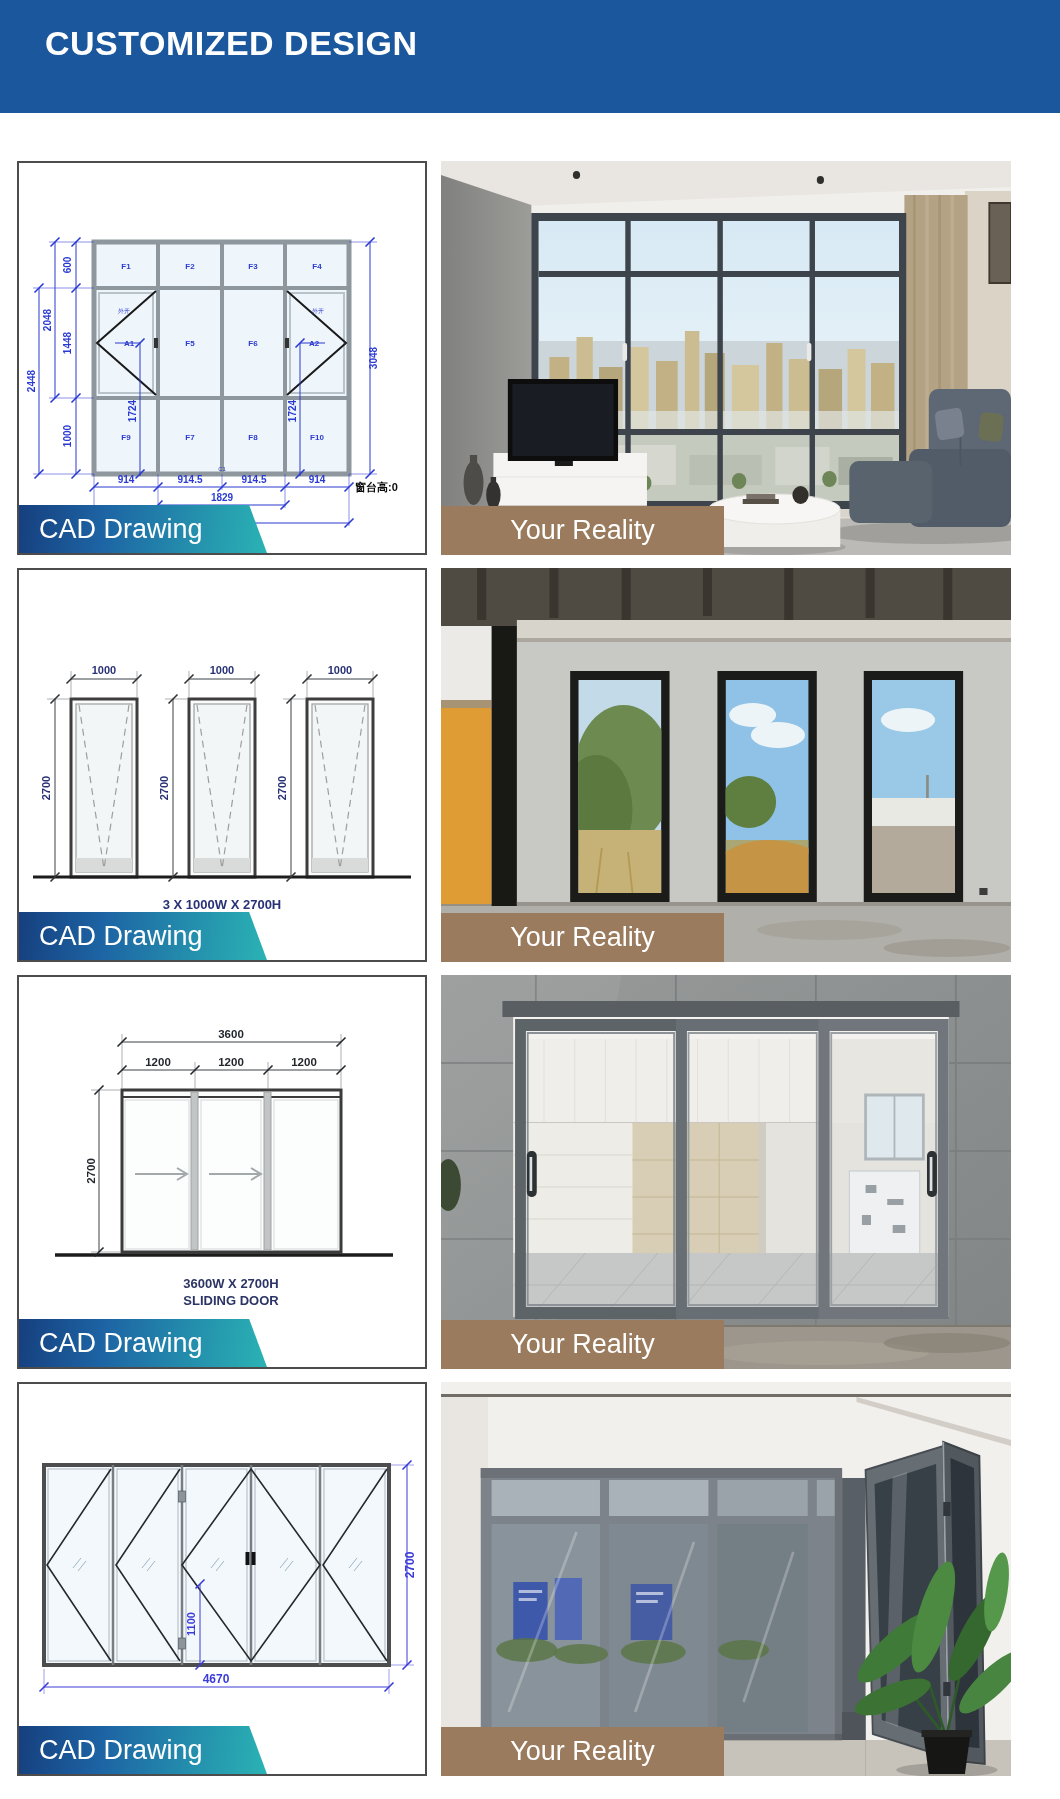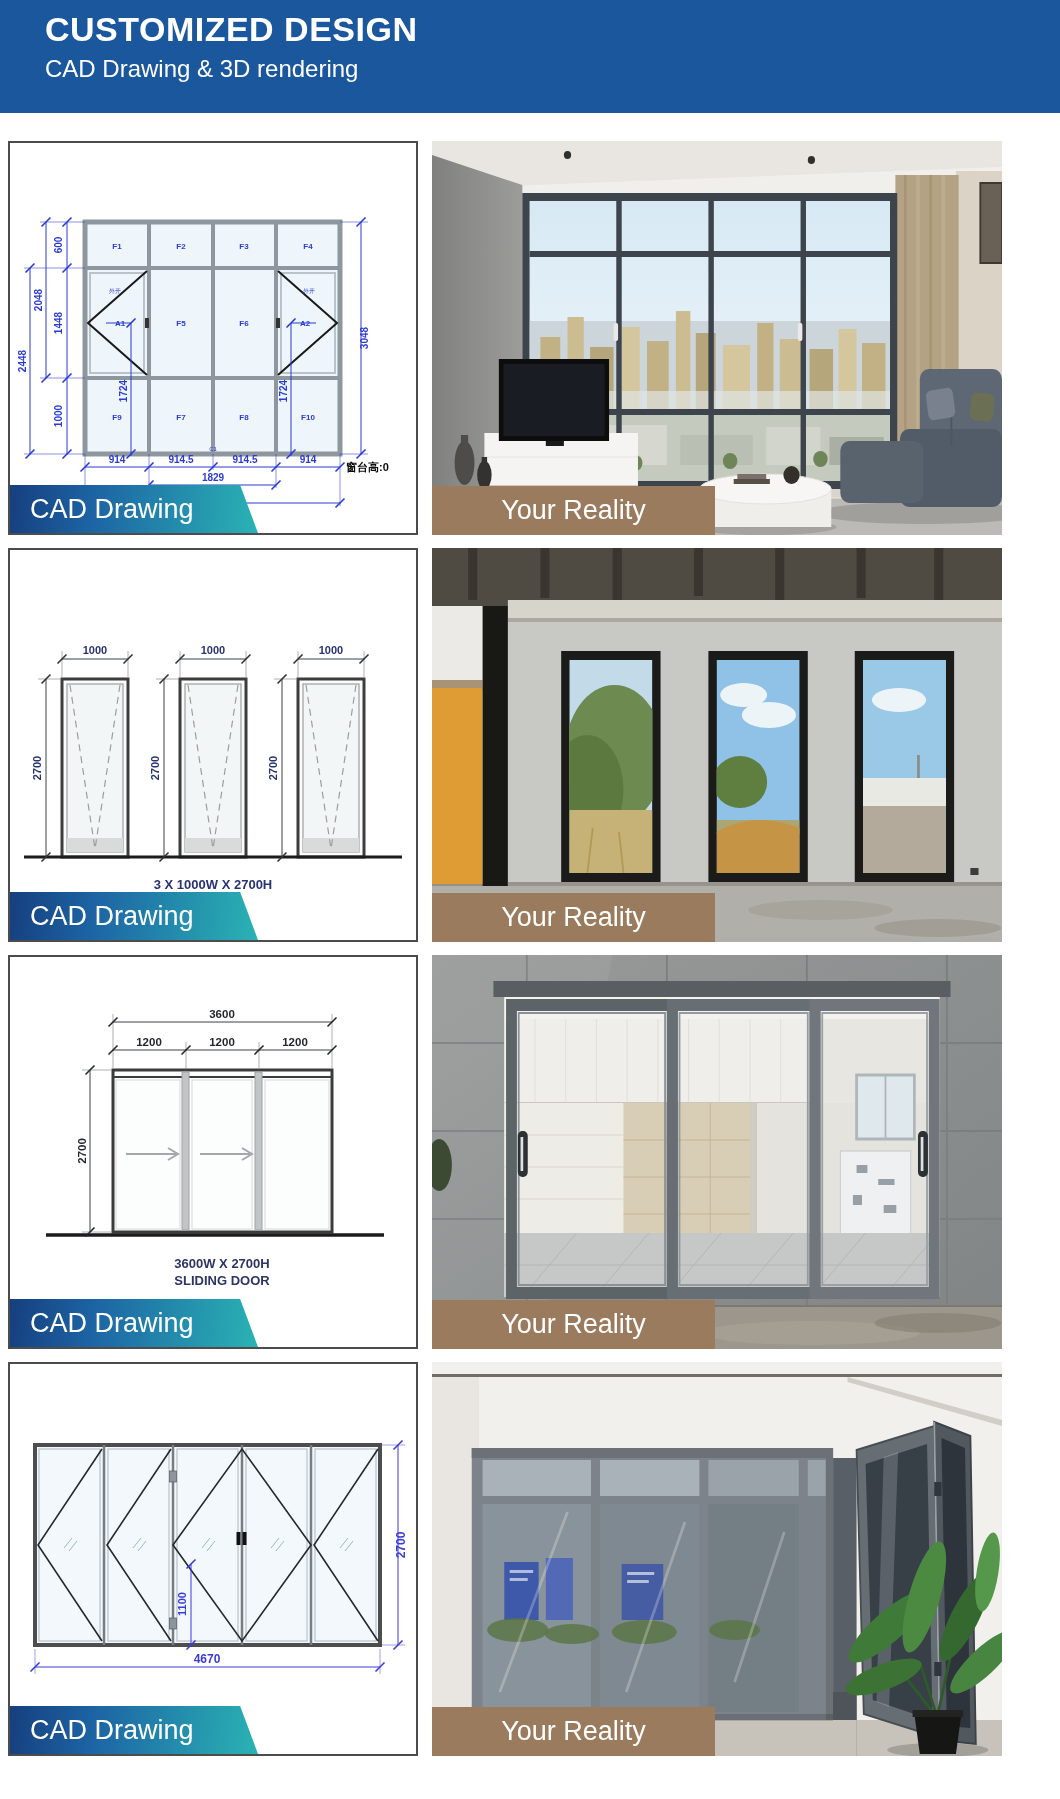--- a/index.html
+++ b/index.html
@@ -1,20 +1,20 @@
 <!DOCTYPE html>
 <html><head>
 <meta charset="utf-8">
 <style>
   html,body{margin:0;padding:0;}
   body{width:1060px;height:1799px;background:#ffffff;font-family:"Liberation Sans",sans-serif;}
-  .header{height:113px;background:#1a579d;color:#fff;padding:11px 0 0 45px;box-sizing:border-box;margin-bottom:28px;}
+  .header{height:113px;background:#1a579d;color:#fff;padding:25px 0 0 45px;box-sizing:border-box;margin-bottom:48px;}
   .header .title{font-size:34px;font-weight:bold;letter-spacing:.5px;line-height:1.1;}
   .header .subtitle{font-size:24px;margin-top:7px;font-weight:400;}
-  .row{position:relative;display:flex;align-items:stretch;height:394px;margin:0 0 13px 3px;}
+  .row{position:relative;display:flex;align-items:stretch;height:394px;margin:0 0 13px 12px;}
   .cad-panel{box-sizing:border-box;width:410px;margin-left:5px;border:2px solid #4c4c4c;background:#fff;position:relative;}
   .cad-panel svg{width:100%;height:100%;display:block;}
   .photo-panel{width:570px;margin-left:14px;position:relative;overflow:hidden;background:#404040;}
   .photo-panel svg{width:100%;height:100%;display:block;}
   .ribbon{position:absolute;left:0;bottom:0;width:248px;height:48px;line-height:48px;padding-left:20px;box-sizing:border-box;
     color:#fff;font-size:27px;z-index:3;
     background:linear-gradient(97deg,#163f7e 0%,#1d64a4 34%,#2ab3b4 100%);
     clip-path:polygon(0 0,92.8% 0,100% 100%,0 100%);}
   .reality-band{position:absolute;left:0;bottom:0;width:283px;height:49px;background:#9b7b5d;color:#fff;font-size:27px;
     display:flex;align-items:center;justify-content:center;z-index:3;}
@@ -39,21 +39,20 @@
 <body>
 
 <svg width="0" height="0" style="position:absolute" aria-hidden="true">
   <defs>
     <path id="tk" d="M-4.5,4.5 L4.5,-4.5" stroke="currentColor" stroke-width="1.6" fill="none"></path>
   </defs>
 </svg>
 
 <header class="header">
   <div class="title">CUSTOMIZED DESIGN</div>
-  <div class="subtitle">CAD Drawing &amp; 3D rendering</div>
 </header>
 
 <section class="row">
   <div class="cad-panel">
     <svg viewBox="0 0 406 388">
       <g>
         <rect x="75" y="78" width="255" height="232" fill="#eef5fb" stroke="#8e979e" stroke-width="5"></rect>
         <line x1="139" y1="78" x2="139" y2="310" stroke="#8e979e" stroke-width="4"></line>
         <line x1="203" y1="78" x2="203" y2="310" stroke="#8e979e" stroke-width="4"></line>
         <line x1="266" y1="78" x2="266" y2="310" stroke="#8e979e" stroke-width="4"></line>

